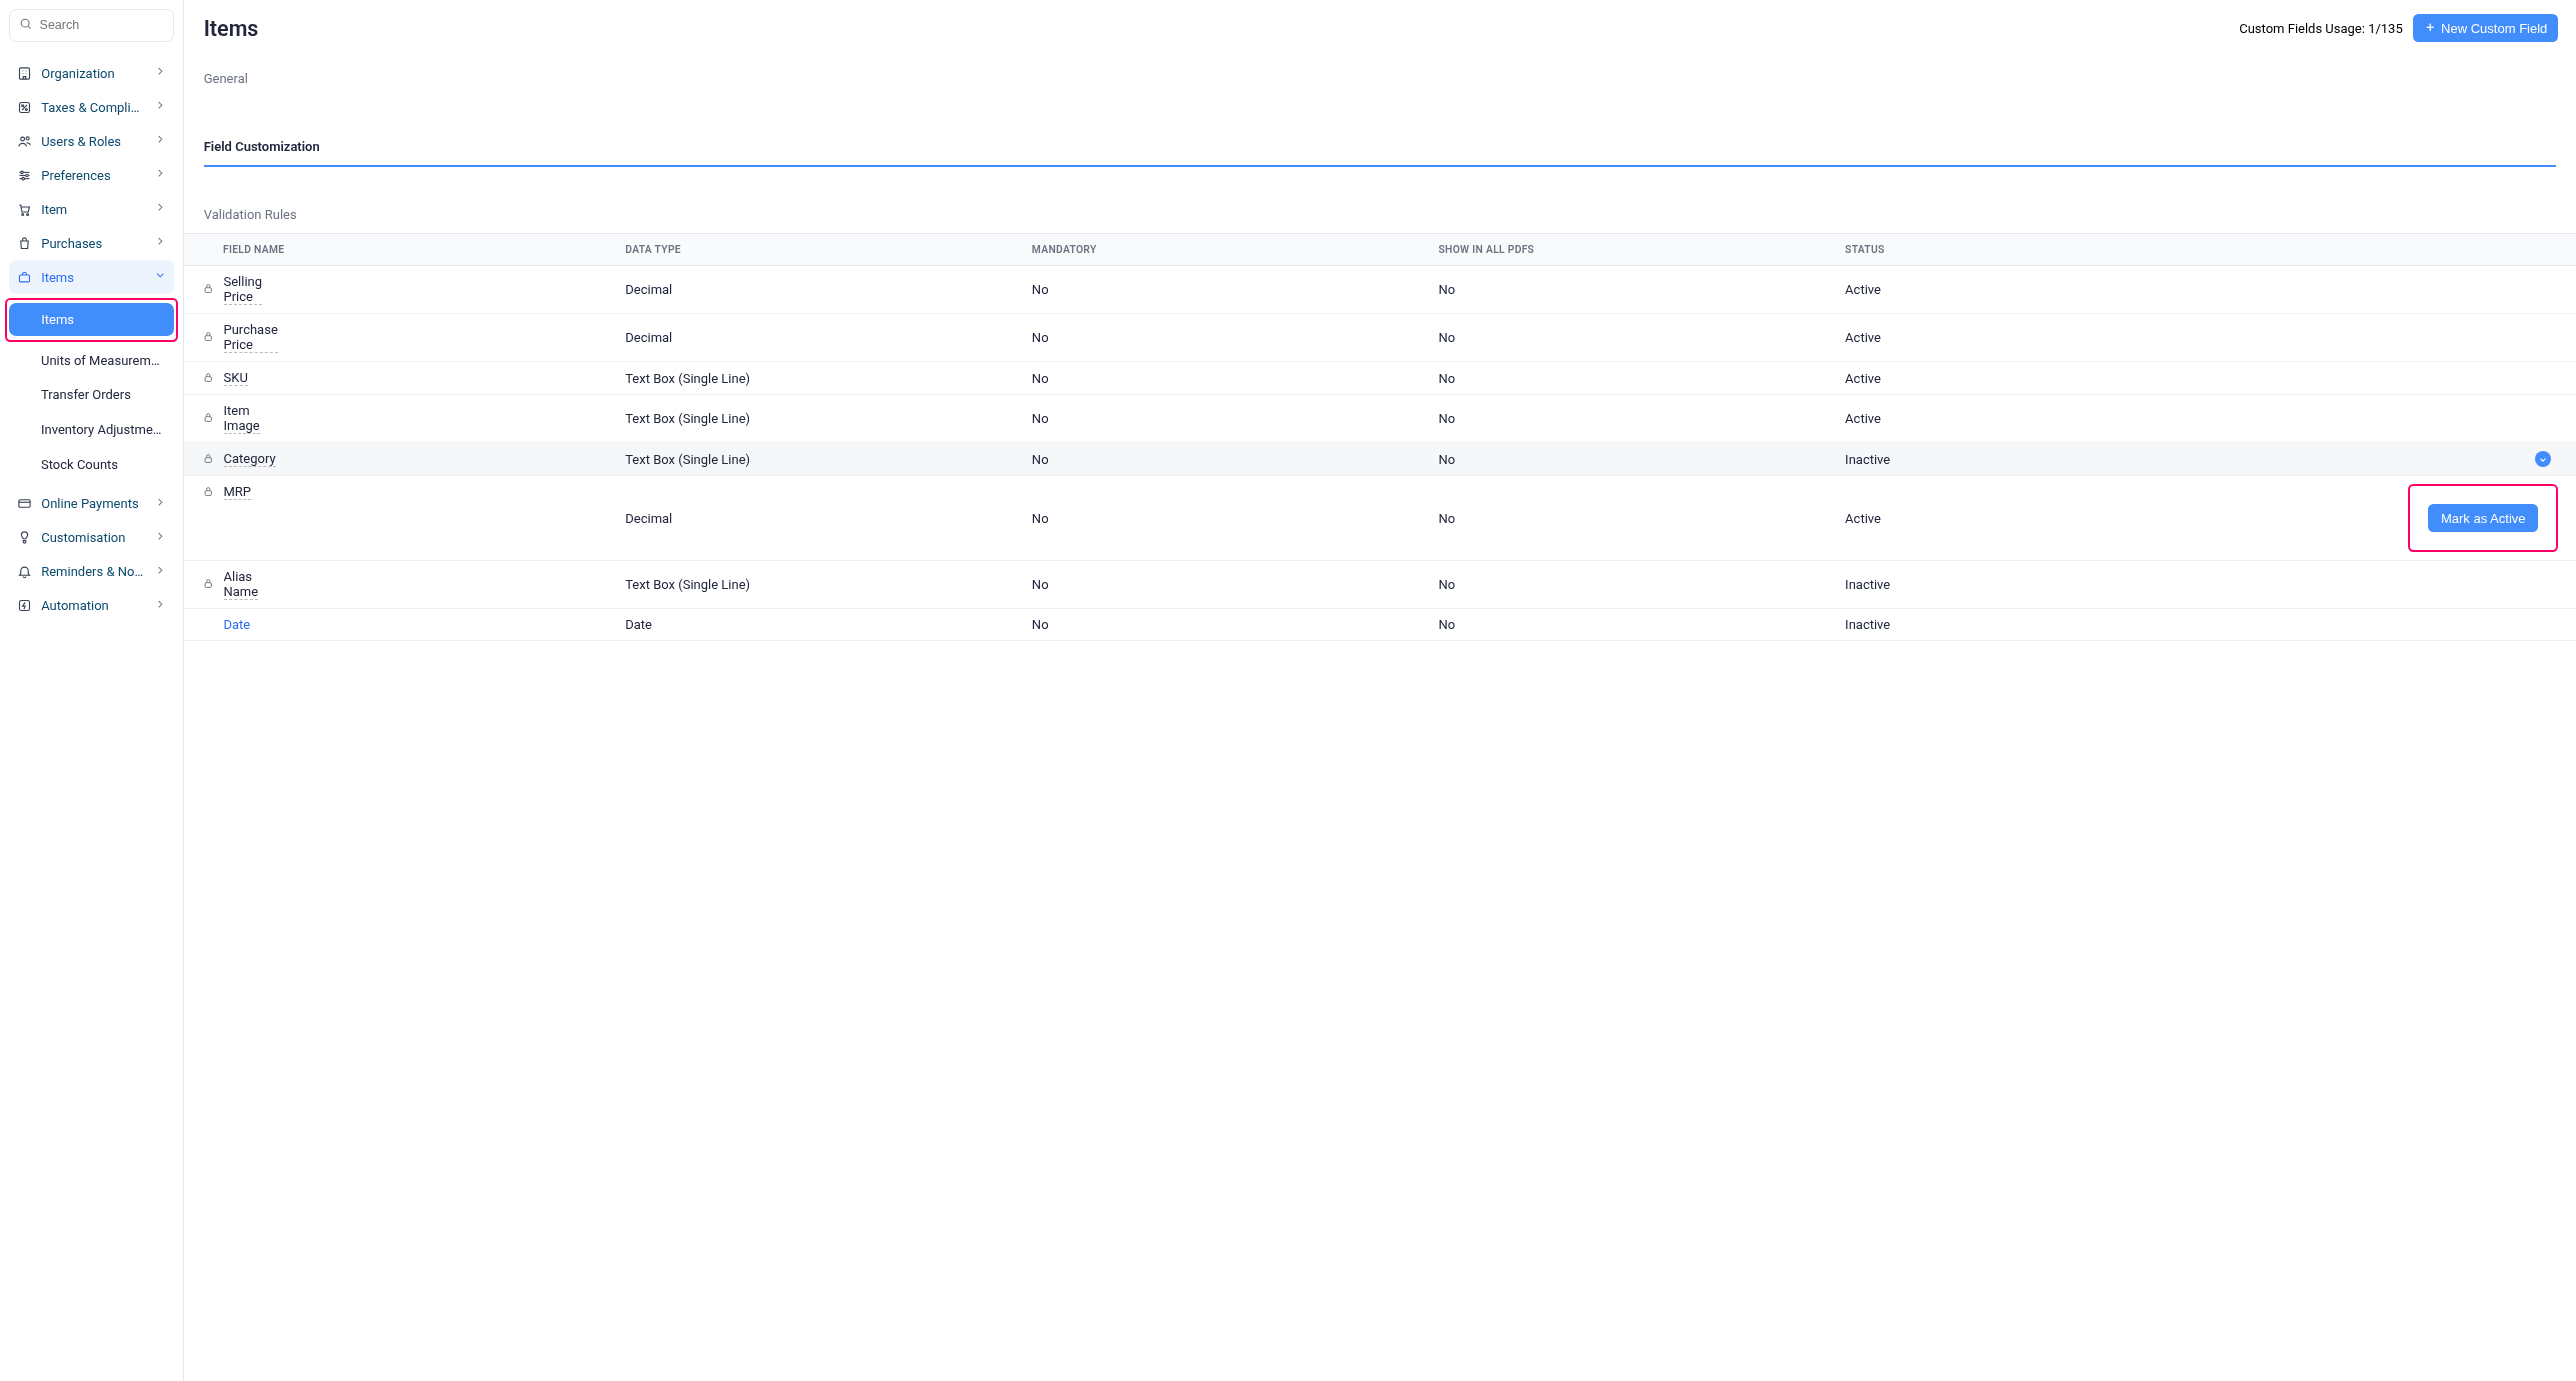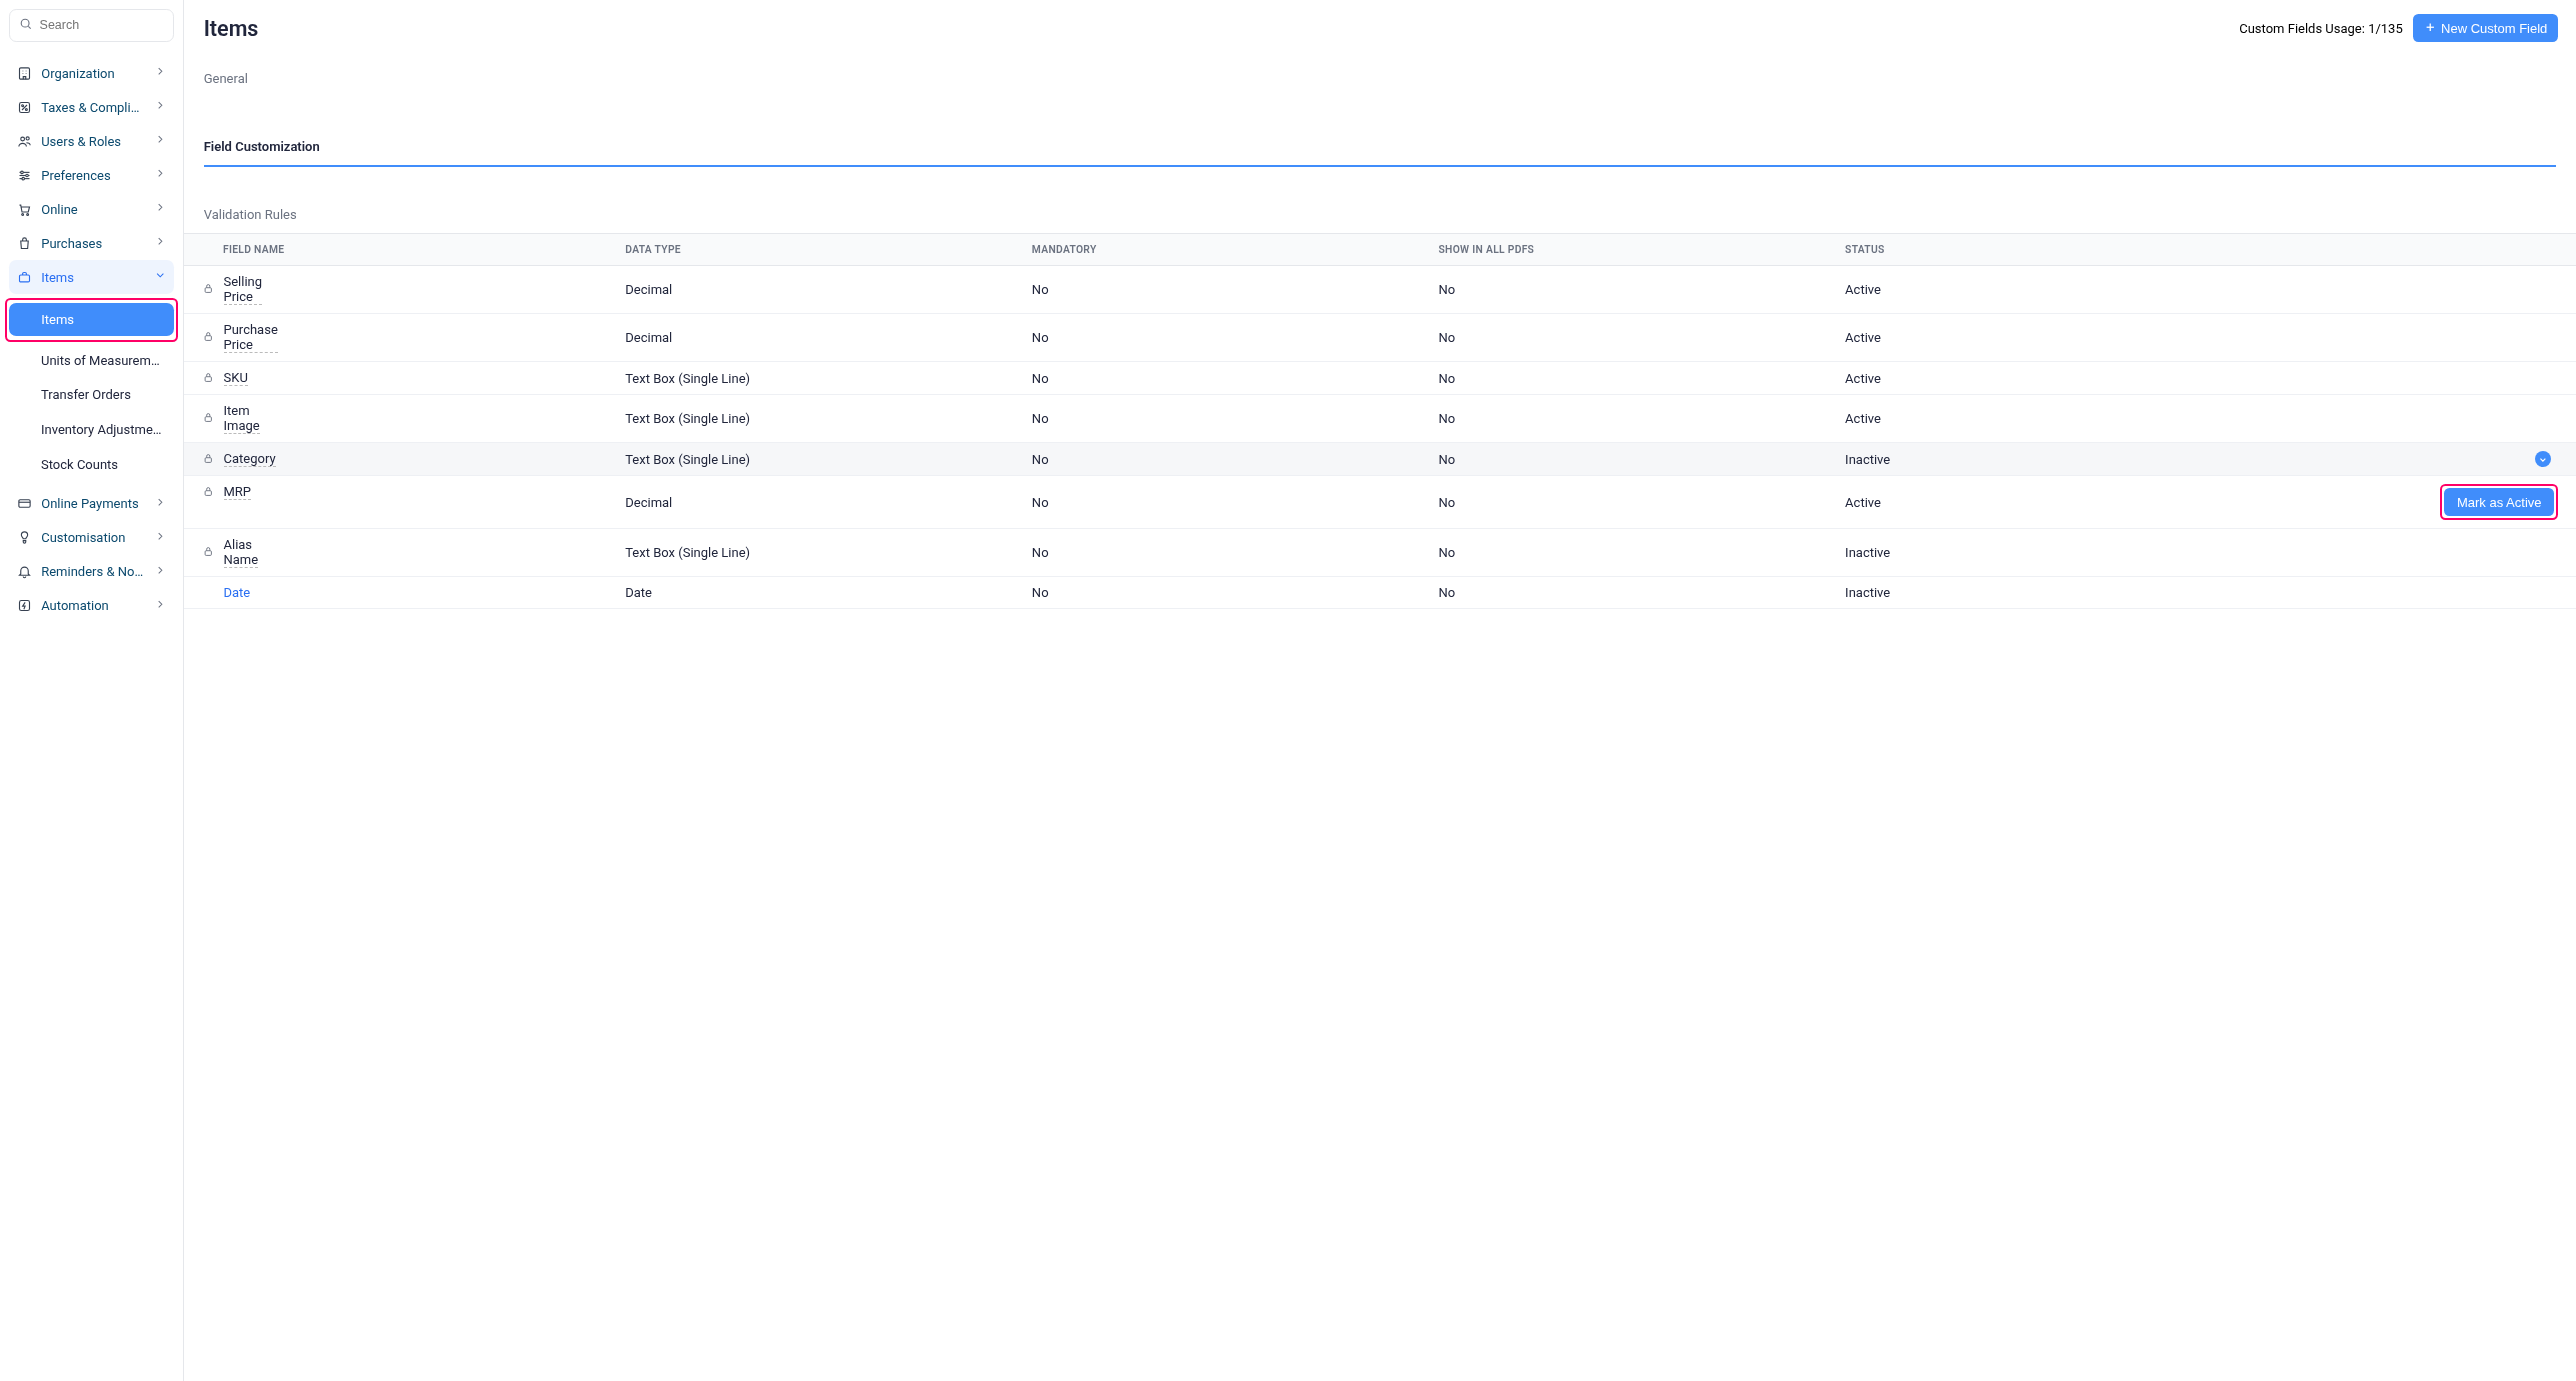--- a/index.html
+++ b/index.html
@@ -233,21 +233,21 @@
       border: none;
       border-radius: 5.4px;
       padding: 6.3px 12.5px;
       font-size: 13px;
       cursor: pointer;
     }
     .highlight-red-inline {
       display: inline-block;
       border: 2.7px solid #ff0066;
       border-radius: 5.4px;
-      padding: 2px;
+      padding: 18px;
     }
     .col-name { width: 18%; }
     .col-type { width: 17%; }
     .col-mand { width: 17%; }
     .col-pdf  { width: 17%; }
     .col-status { width: 15%; }
     .col-action { width: 16%; text-align: right; padding-right: 18px; }
   </style>
 </head>
 <body>
@@ -332,21 +332,21 @@
   </div>
 
   <div class="nav-item">
     <span class="icon">
       <svg width="15" height="15" viewBox="0 0 24 24" fill="none" stroke="#374151" stroke-width="1.8">
           <path d="M4 5h2l2 11h10l2-8H7"></path>
           <circle cx="9" cy="20" r="1.5"></circle>
           <circle cx="17" cy="20" r="1.5"></circle>
         </svg>
     </span>
-    <span class="label">Online</span>
+    <span class="label">Item</span>
     <span class="chevron">
       <svg width="12.5" height="12.5" viewBox="0 0 24 24" fill="none" stroke="#6b7280" stroke-width="2">
           <polyline points="9 18 15 12 9 6"></polyline>
         </svg>
     </span>
   </div>
 
   <div class="nav-item">
     <span class="icon">
       <svg width="15" height="15" viewBox="0 0 24 24" fill="none" stroke="#374151" stroke-width="1.8">

